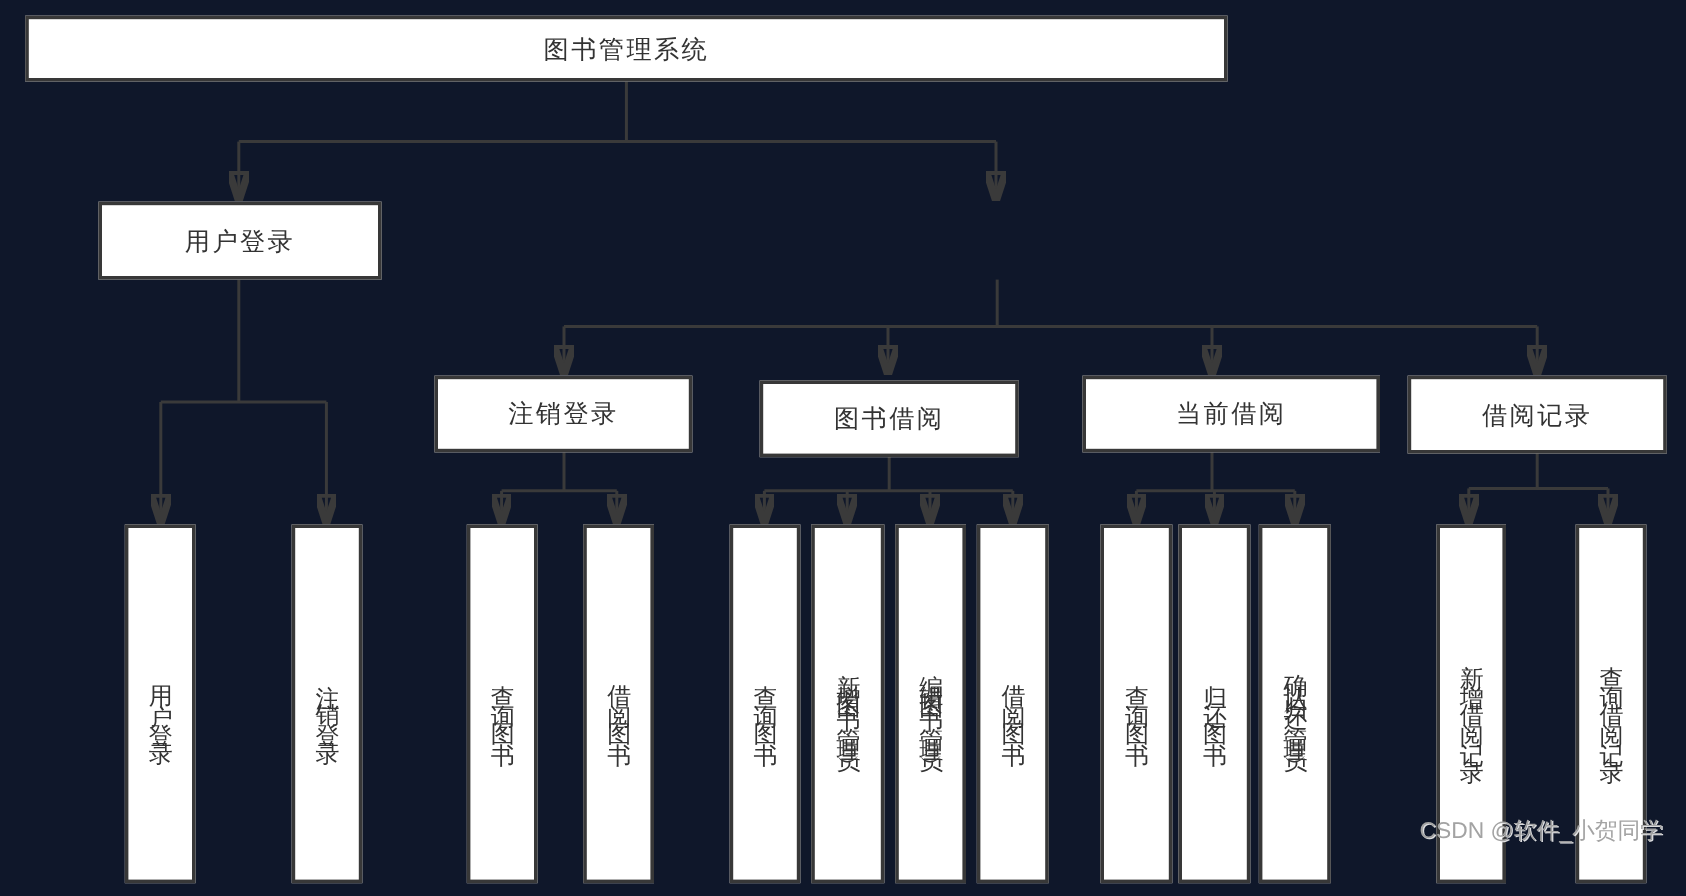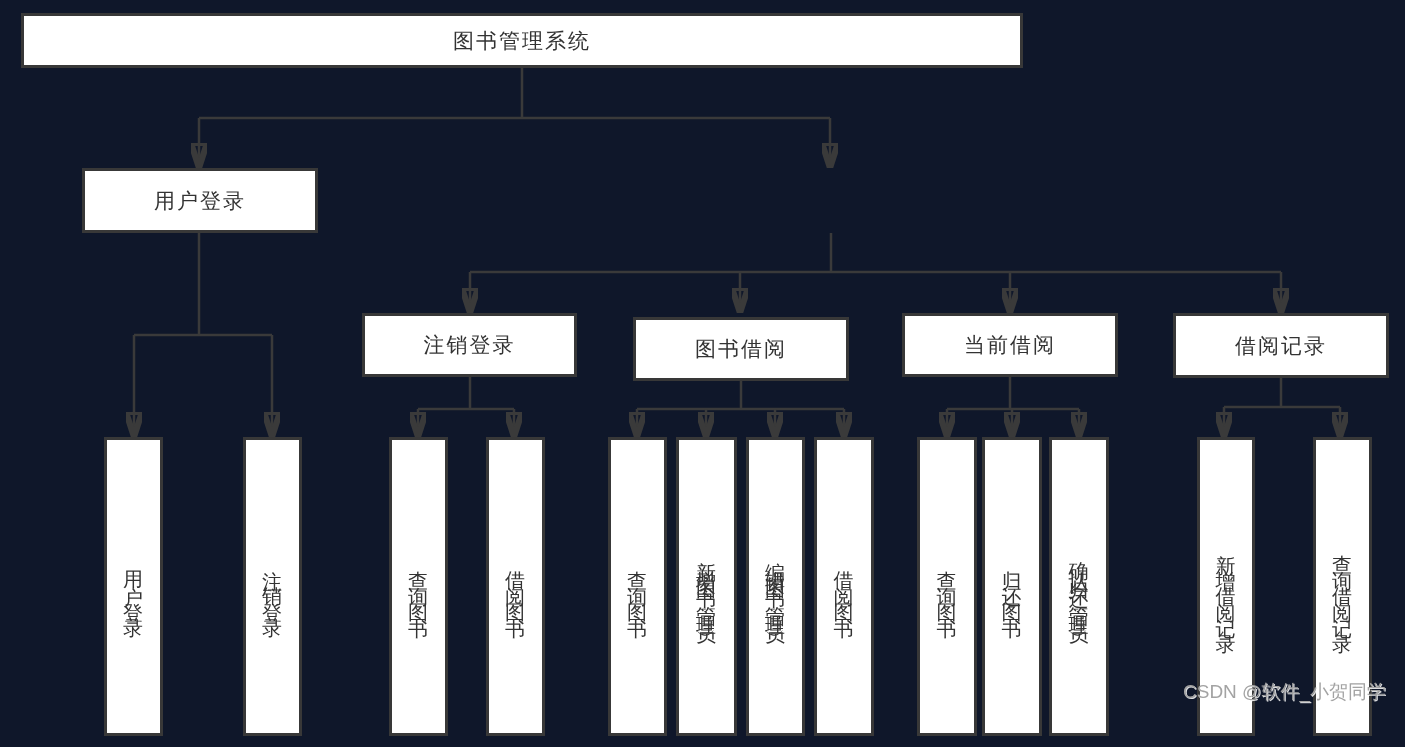--- a/index.html
+++ b/index.html
@@ -122,21 +122,21 @@
   <div class="box hbox" style="left:82px;top:168px;width:236px;height:65px">
     <span class="lbl">用户登录</span>
   </div>
 
   <div class="box hbox" style="left:362px;top:313px;width:215px;height:64px">
     <span class="lbl">注销登录</span>
   </div>
   <div class="box hbox" style="left:633px;top:317px;width:216px;height:64px">
     <span class="lbl">图书借阅</span>
   </div>
-  <div class="box hbox" style="left:902px;top:313px;width:216px;height:64px">
+  <div class="box hbox" style="left:902px;top:313px;width:248px;height:64px">
     <span class="lbl">当前借阅</span>
   </div>
   <div class="box hbox" style="left:1173px;top:313px;width:216px;height:65px">
     <span class="lbl">借阅记录</span>
   </div>
 
   <div class="box vbox" style="left:104px;top:437px;width:59px;height:299px">
     <span class="lbl">用户登录</span>
   </div>
   <div class="box vbox" style="left:243px;top:437px;width:59px;height:299px">

